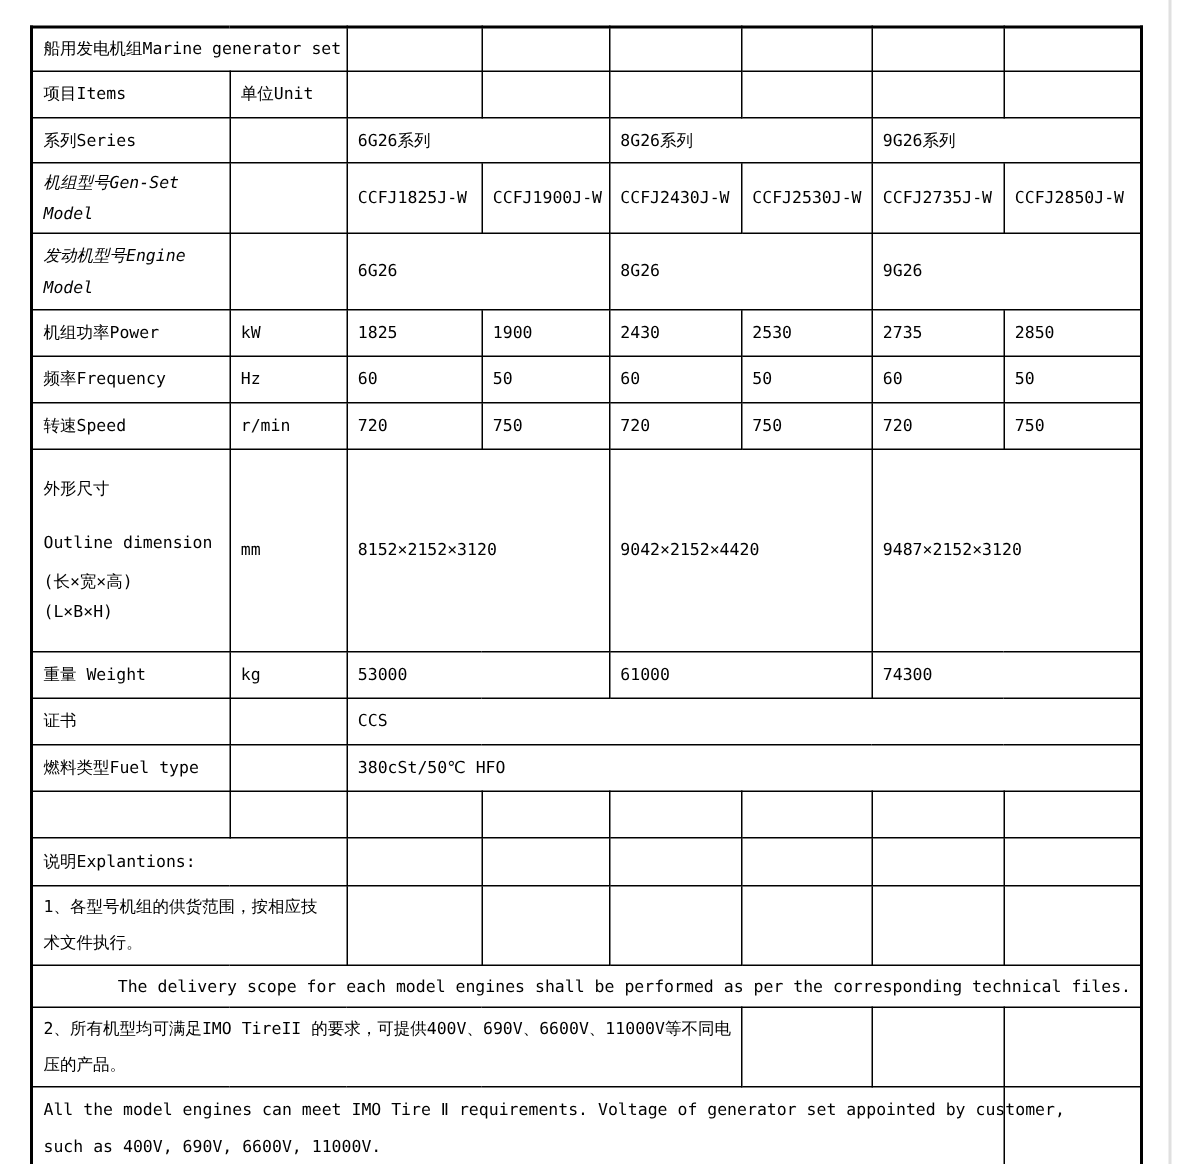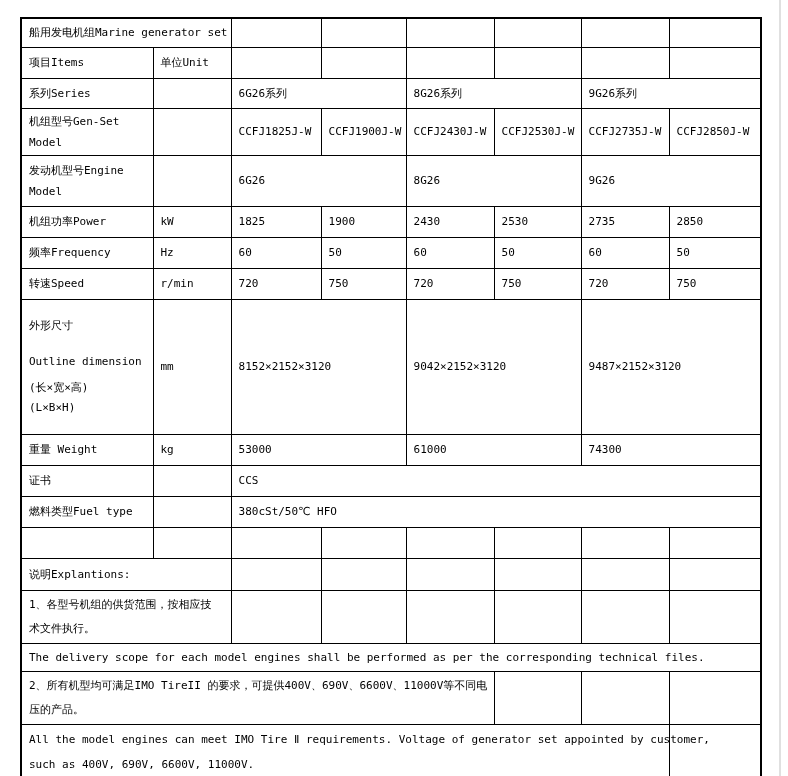--- a/index.html
+++ b/index.html
@@ -38,25 +38,25 @@
   tr.r6  { height: 31px; }
   tr.r7  { height: 31px; margin-top: 38px; }
   tr.r8  { height: 31px; }
   tr.r9  { height: 135px; }
   tr.r10 { height: 31px; }
   tr.r11 { height: 31px; }
   tr.r12 { height: 31px; }
   tr.r13 { height: 31px; }
   tr.r14 { height: 32px; margin-top: 39px; }
   tr.r15 { height: 47px; padding-left: 40px; }
-  tr.r16 { height: 28px; }
+  tr.r16 { height: 28px; text-align: right; }
   tr.r17 { height: 53px; }
   tr.r18 { height: 46px; }
 
-  .two-line div { line-height: 21px; white-space: nowrap; }
+  .two-line div { line-height: 21px; white-space: nowrap; font-style: italic; }
   .note-cn div  { line-height: 24px; white-space: nowrap; }
   .note-en div  { line-height: 25px; white-space: nowrap; }
   .en { font-size: 10px; }
   .outline-label div { line-height: 20px; white-space: nowrap; }
   .outline-label .gap-big   { margin-bottom: 16px; }
   .outline-label .gap-small { margin-bottom: 6px; }
 
   .page-edge-line {
     position: absolute;
     left: 779px;
@@ -171,21 +171,21 @@
 
   <tr class="r9">
     <td class="outline-label">
       <div class="gap-big">外形尺寸</div>
       <div class="gap-small">Outline dimension</div>
       <div>(长×宽×高)</div>
       <div>(L×B×H)</div>
     </td>
     <td>mm</td>
     <td colspan="2">8152×2152×3120</td>
-    <td colspan="2">9042×2152×3120</td>
+    <td colspan="2">9042×2152×4420</td>
     <td colspan="2">9487×2152×3120</td>
   </tr>
 
   <tr class="r10">
     <td>重量 Weight</td>
     <td>kg</td>
     <td colspan="2">53000</td>
     <td colspan="2">61000</td>
     <td colspan="2">74300</td>
   </tr>

